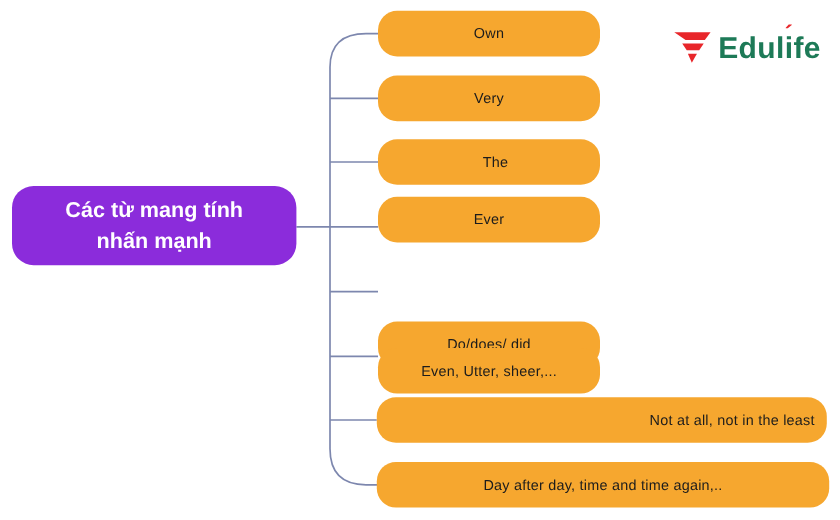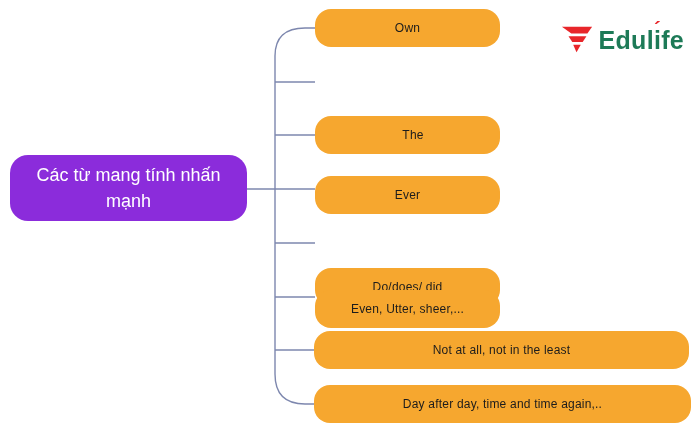--- a/index.html
+++ b/index.html
@@ -39,21 +39,21 @@
     left: 10px; top: 155px;
     width: 237px; height: 66px;
     background: var(--root-fill);
     border-radius: 18px;
     display: flex;
     align-items: center;
     justify-content: center;
     text-align: center;
     color: var(--root-text);
     font-size: 18px;
-    font-weight: 400;
+    font-weight: 700;
     line-height: 1.45;
     padding: 4px 26px;
   }
   .branch-node {
     position: absolute;
     height: 38px;
     background: var(--branch-fill);
     border-radius: 16px;
     display: flex;
     align-items: center;
@@ -61,24 +61,24 @@
     text-align: center;
     color: var(--branch-text);
     font-size: 12px;
     font-weight: 500;
     letter-spacing: 0.2px;
     padding: 2px 10px;
   }
   .b0 { left: 315px; top:   9px; width: 185px; }
   .b1 { left: 315px; top:  63px; width: 185px; }
   .b2 { left: 315px; top: 116px; width: 185px; padding-left: 21px; }
-  .b3 { left: 315px; top: 176px; width: 185px; }
+  .b3 { left: 315px; top: 164px; width: 185px; }
   .b4 { left: 315px; top: 224px; width: 185px; margin-top: 44px; }
   .b5 { left: 315px; top: 278px; width: 185px; margin-top: 12px; }
-  .b6 { left: 314px; top: 331px; width: 375px; }
+  .b6 { left: 314px; top: 331px; width: 375px; justify-content: flex-end; }
   .b7 { left: 314px; top: 385px; width: 377px; text-align: right; }
   .logo {
     position: absolute;
     right: 16px; top: 14px;
     display: flex;
     align-items: center;
     gap: 5px;
     margin-top: 10px;
   }
   .logo-text {
@@ -115,20 +115,23 @@
     <path class="conn" d="M275 350 L314 350"></path>
   </svg>
 
   <div class="root-node">
     <span>Các từ mang tính nhấn mạnh</span>
   </div>
 
   <div class="branch-node b0">
     <span>Own</span>
   </div>
+  <div class="branch-node b1">
+    <span>Very</span>
+  </div>
   <div class="branch-node b2">
     <span>The</span>
   </div>
   <div class="branch-node b3">
     <span>Ever</span>
   </div>
   <div class="branch-node b4">
     <span>Do/does/ did</span>
   </div>
   <div class="branch-node b5">

